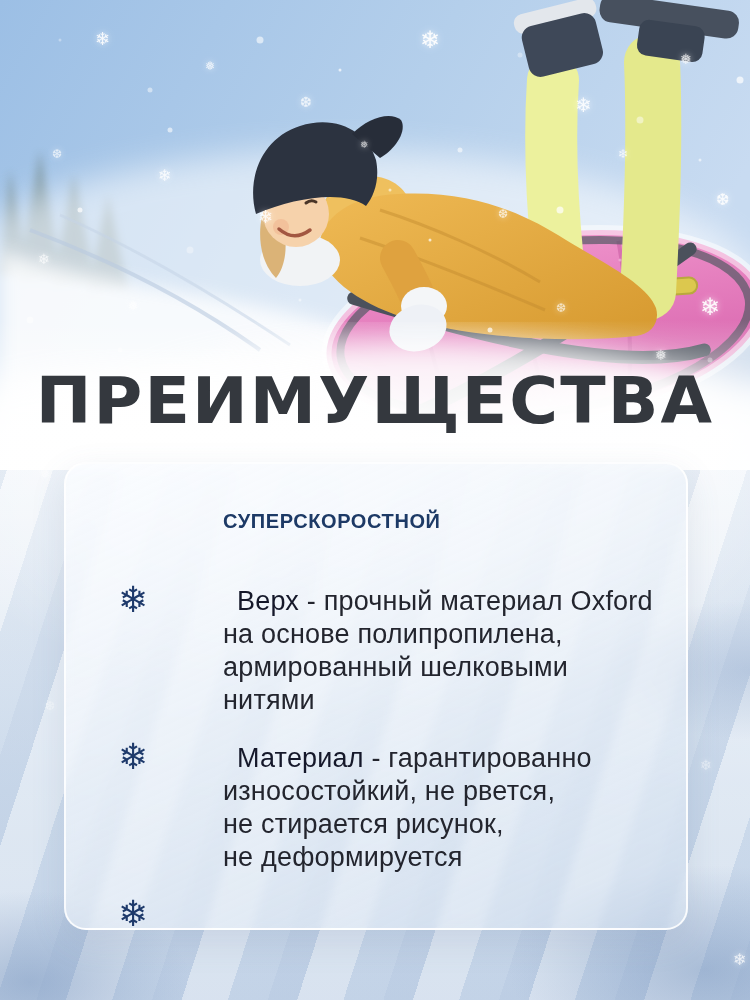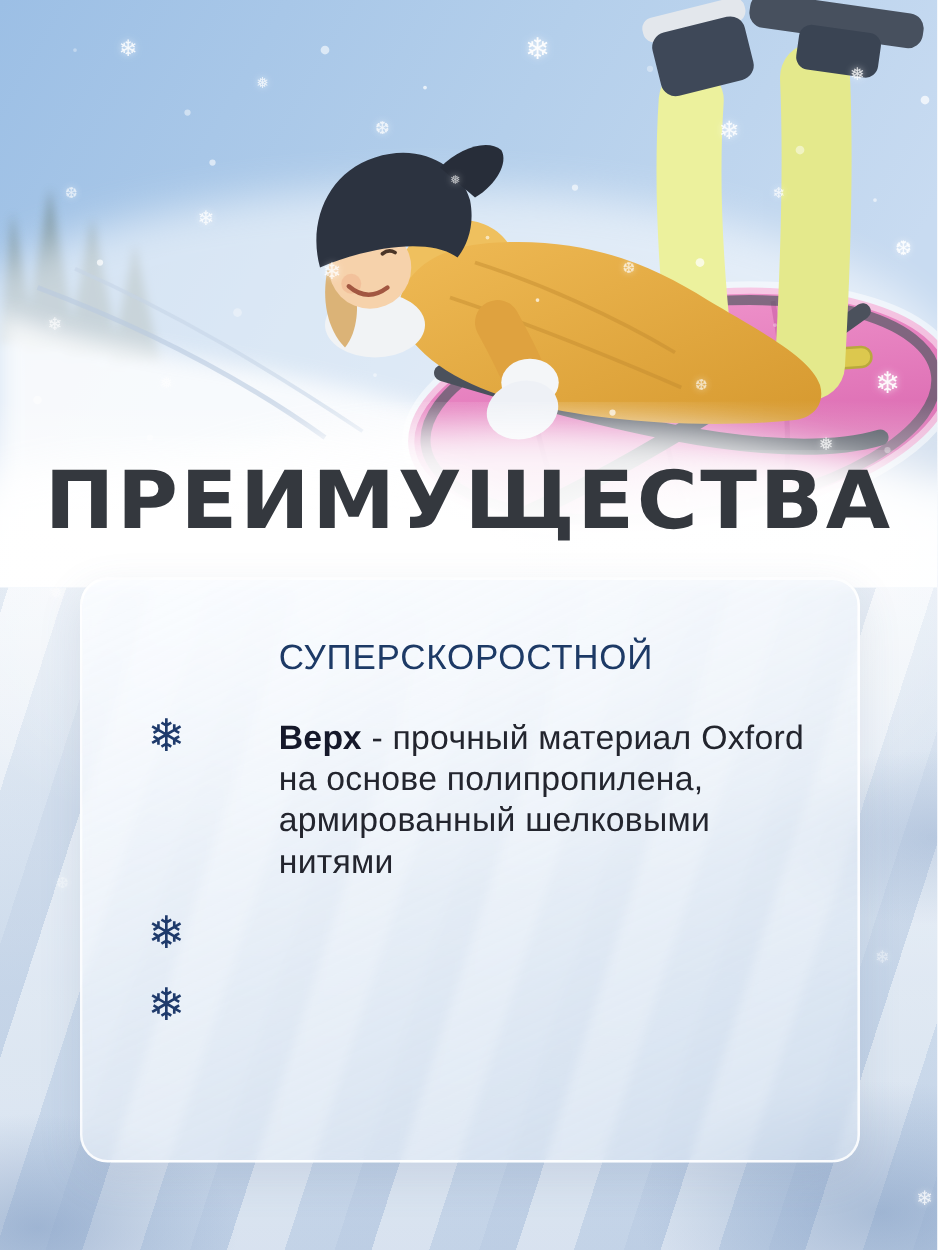--- a/index.html
+++ b/index.html
@@ -41,35 +41,35 @@
   .card{
     position:absolute;left:64px;top:462px;width:624px;height:468px;
     box-sizing:border-box;border-radius:22px;
     border:2px solid rgba(255,255,255,.85);
     background:linear-gradient(155deg, rgba(250,252,255,.88) 0%, rgba(236,242,249,.70) 55%, rgba(219,230,243,.55) 100%);
     backdrop-filter:blur(4px);
     box-shadow:0 12px 34px rgba(92,116,152,.14);
     padding:46px 30px 0 45px;
   }
   .card-heading{
-    margin:0 0 32px 112px;
-    font-size:28px;font-weight:400;letter-spacing:.6px;
+    margin:0 0 52px 112px;
+    font-size:20px;font-weight:700;letter-spacing:.6px;
     color:var(--c-heading,#1d3a66);
   }
   .bullet{display:flex;align-items:flex-start;margin-bottom:25px;}
   .snow{
     width:44px;flex:0 0 44px;margin-right:68px;margin-top:-3px;
     font-size:36px;line-height:36px;text-align:center;
     color:var(--c-snowflake,#1e3a6b);
   }
   .btext{
     font-size:27px;line-height:33px;letter-spacing:.2px;
     color:var(--c-body,#23252e);
   }
-  .btext b{color:var(--c-lead,#15182a);font-weight:700;}
+  .btext b{color:var(--c-lead,#15182a);font-weight:400;margin-left:14px;}
 </style>
 </head>
 <body>
 
 <div class="stage">
 
   <div class="ground"></div>
 
   <div class="photo">
     <svg width="750" height="470" viewBox="0 0 750 470">
@@ -236,20 +236,21 @@
 
   <section class="card">
     <h2 class="card-heading">СУПЕРСКОРОСТНОЙ</h2>
     <div id="benefit-list">
         <div class="bullet">
           <span class="snow">❄</span>
           <div class="btext"><b>Верх</b> - прочный материал Oxford<br>на основе полипропилена,<br>армированный шелковыми нитями</div>
         </div>
         <div class="bullet">
           <span class="snow">❄</span>
+          <div class="btext"><b>Материал</b> - гарантированно<br>износостойкий, не рвется,<br>не стирается рисунок,<br>не деформируется</div>
         </div>
         <div class="bullet">
           <span class="snow">❄</span>
         </div>
       </div>
   </section>
 
 </div>
 
 </body></html>

